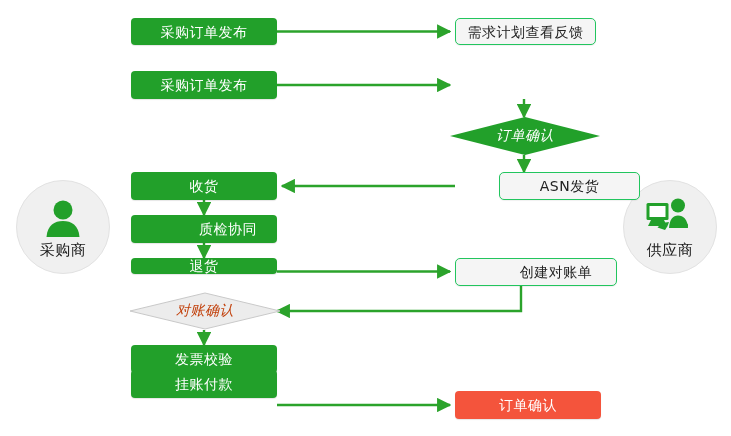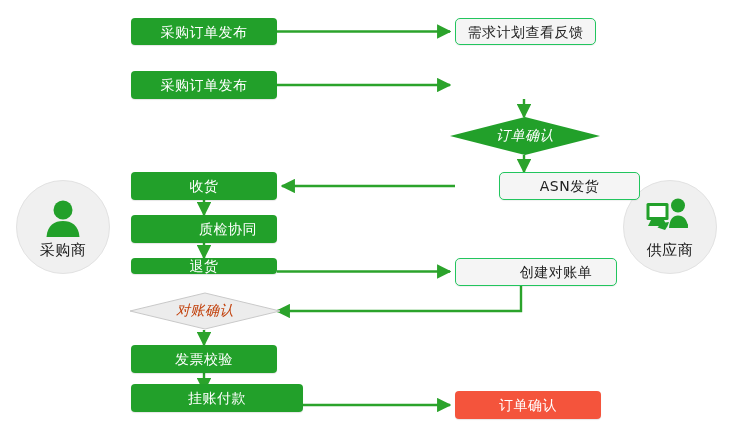--- a/index.html
+++ b/index.html
@@ -189,21 +189,21 @@
 
   <div class="diamond diamond-gray" style="left:129px; top:292px; width:152px; height:38px;">
     <svg width="152" height="38" viewBox="0 0 152 38">
       <polygon points="76,1 151,19 76,37 1,19" fill="#ececec" stroke="#c9c9c9" stroke-width="1"></polygon>
     </svg>
     <div class="dlabel">对账确认</div>
   </div>
 
   <div class="node node-green" style="left:131px; top:345px; width:146px; height:28px;">发票校验</div>
 
-  <div class="node node-green" style="left:131px; top:384px; width:172px; height:28px;">挂账付款</div>
+  <div class="node node-green" style="left:131px; top:370px; width:146px; height:28px;">挂账付款</div>
 
   <div class="node node-light" style="left:455px; top:18px; width:141px; height:27px;">需求计划查看反馈</div>
 
 
   <div class="diamond diamond-green" style="left:450px; top:117px; width:150px; height:38px;">
     <svg width="150" height="38" viewBox="0 0 150 38">
       <polygon points="75,0 150,19 75,38 0,19" fill="#22a02a"></polygon>
     </svg>
     <div class="dlabel">订单确认</div>
   </div>

